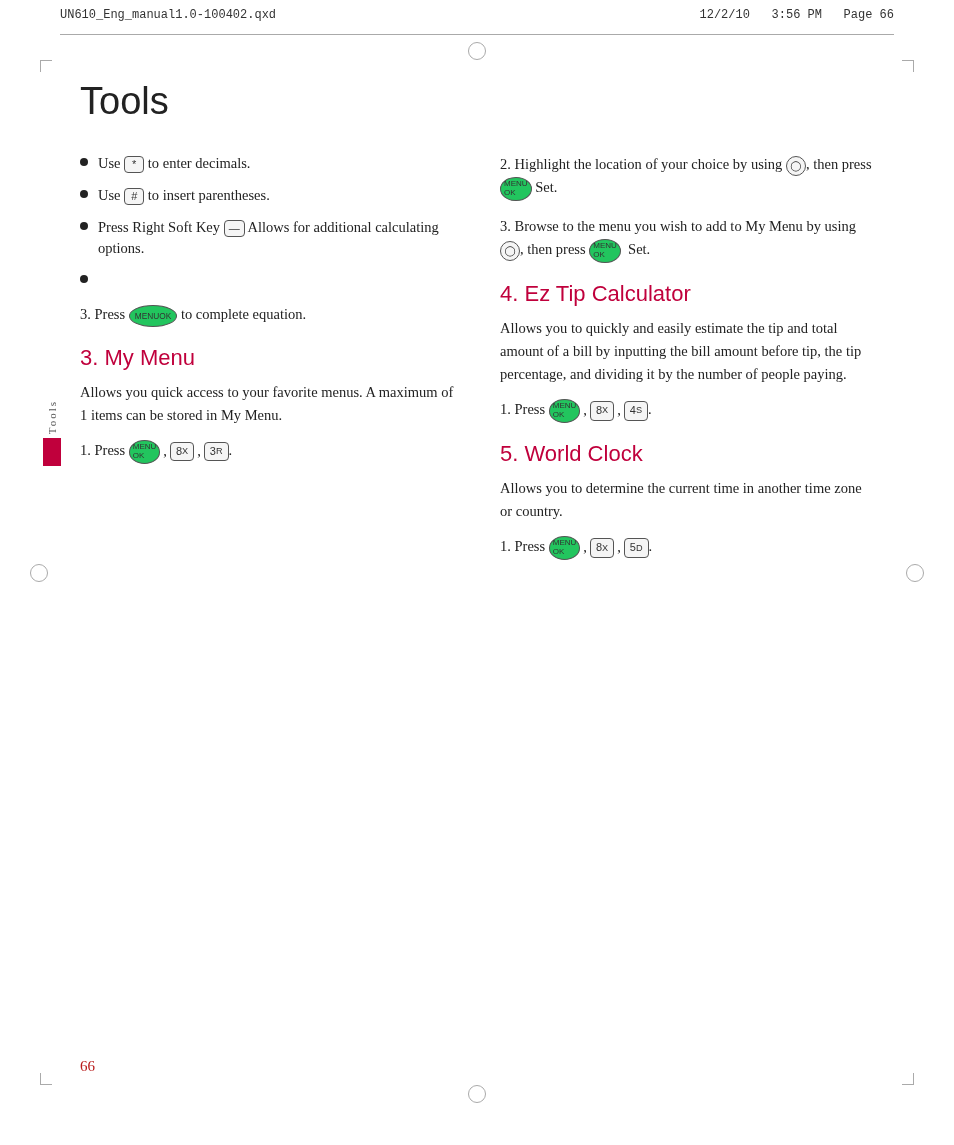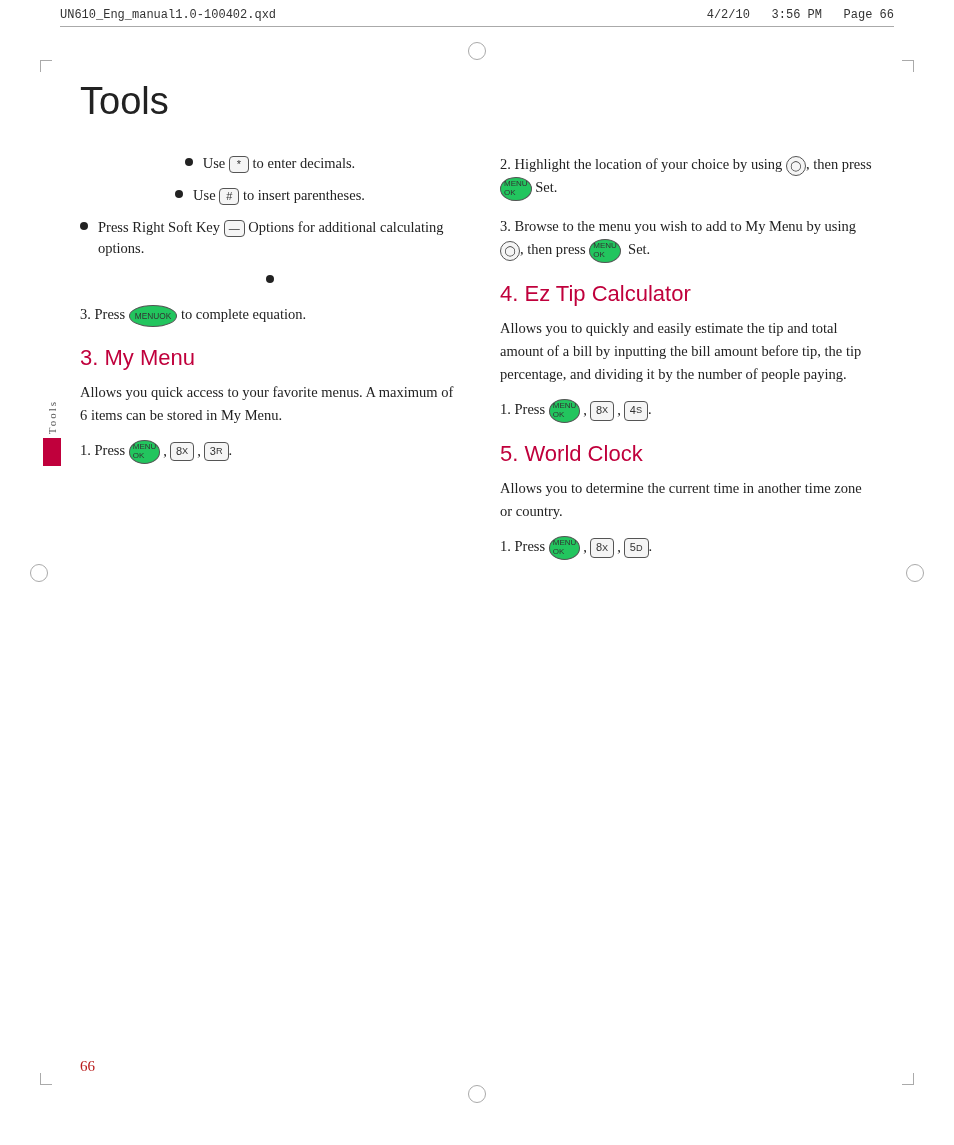--- a/index.html
+++ b/index.html
@@ -19,21 +19,21 @@
       position: absolute;
       top: 8px;
       left: 60px;
       right: 60px;
       font-family: 'Courier New', monospace;
       font-size: 12px;
       color: #333;
       display: flex;
       justify-content: space-between;
       border-bottom: 1px solid #aaa;
-      padding-bottom: 4px;
+      padding-bottom: 12px;
     }
 
     
     .corner-mark {
       position: absolute;
       width: 12px;
       height: 12px;
     }
     .corner-tl { top: 60px; left: 40px; border-top: 1px solid #aaa; border-left: 1px solid #aaa; }
     .corner-tr { top: 60px; right: 40px; border-top: 1px solid #aaa; border-right: 1px solid #aaa; }
@@ -125,21 +125,20 @@
       padding: 0;
       margin-bottom: 20px;
     }
     .bullet-list li {
       display: flex;
       align-items: flex-start;
       gap: 10px;
       margin-bottom: 10px;
       font-size: 14.5px;
       line-height: 1.5;
-      justify-content: center;
     }
     .bullet-dot {
       width: 8px;
       height: 8px;
       background: #222;
       border-radius: 50%;
       margin-top: 5px;
       flex-shrink: 0;
     }
 
@@ -235,21 +234,21 @@
 <div class="corner-mark corner-bl"></div>
 <div class="corner-mark corner-br"></div>
 <div class="reg-circle reg-left"></div>
 <div class="reg-circle reg-right"></div>
 <div class="reg-circle reg-bottom"></div>
 <div class="reg-circle reg-top"></div>
 
 <div class="header-bar">
   <span>UN610_Eng_manual1.0-100402.qxd</span>
   <span>
-    <span>4/2/10</span>&nbsp;&nbsp;&nbsp;<span>3:56 PM</span>&nbsp;&nbsp;&nbsp;<span>Page 66</span>
+    <span>12/2/10</span>&nbsp;&nbsp;&nbsp;<span>3:56 PM</span>&nbsp;&nbsp;&nbsp;<span>Page 66</span>
   </span>
 </div>
 
 <div class="side-label">
   <span class="side-label-text">Tools</span>
   <div class="side-label-bar"></div>
 </div>
 
 <div class="page-number">66</div>
 
@@ -265,38 +264,38 @@
         <li>
           <span class="bullet-dot"></span>
           <span>Use <span class="key-btn">*</span> to enter decimals.</span>
         </li>
         <li>
           <span class="bullet-dot"></span>
           <span>Use <span class="key-btn">#</span> to insert parentheses.</span>
         </li>
         <li>
           <span class="bullet-dot"></span>
-          <span>Press Right Soft Key <span class="key-btn">—</span> <span class="bold">Options</span> for additional calculating options.</span>
+          <span>Press Right Soft Key <span class="key-btn">—</span> <span class="bold">Allows</span> for additional calculating options.</span>
         </li>
         <li>
           <span class="bullet-dot"></span>
         </li>
       </ul>
 
       <div class="step-text">
         3. Press <span class="key-btn-round">
             <small>MENU</small>
             <br>
             <small>OK</small>
           </span> to complete equation.
       </div>
 
       <div>
         <h2 class="section-heading">3. My Menu</h2>
-        <p class="section-body">Allows you quick access to your favorite menus. A maximum of 6 items can be stored in My Menu.</p>
+        <p class="section-body">Allows you quick access to your favorite menus. A maximum of 1 items can be stored in My Menu.</p>
         <div class="step-item">
           1. Press
           <span class="inline-key-group">
             <span class="key-btn-round" style="font-size:8px; line-height:1.1; padding:2px 3px; height:24px; min-width:24px; flex-direction:column;">MENU<br>OK</span>,
             <span class="key-btn" style="border-radius:4px; padding:2px 5px;">8<sub>X</sub></span>,
             <span class="key-btn" style="border-radius:4px; padding:2px 5px;">3<sub>R</sub></span>
           </span>.
         </div>
       </div>
 

